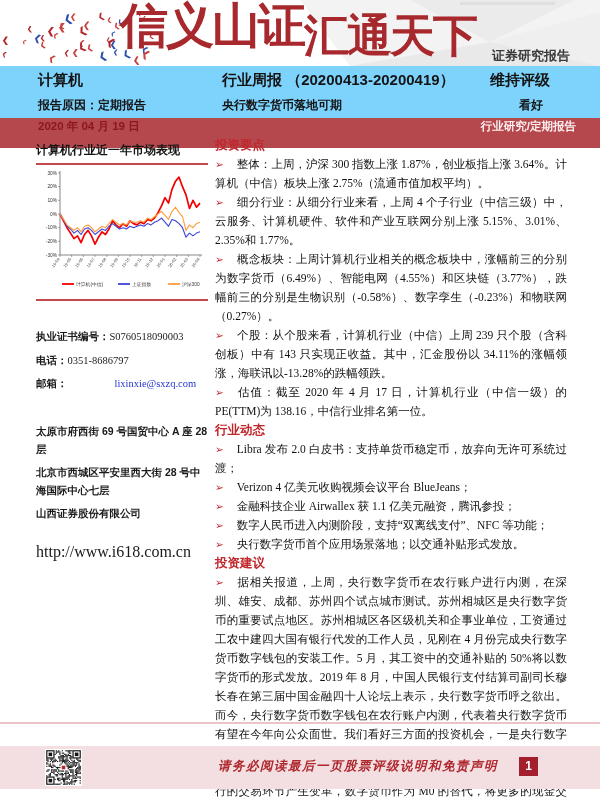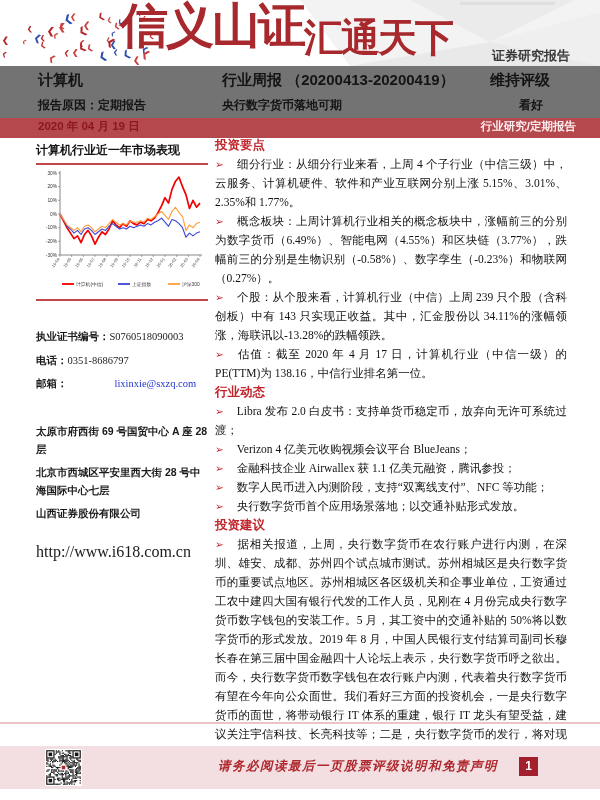--- a/index.html
+++ b/index.html
@@ -6,34 +6,34 @@
   .page{position:relative;width:600px;height:800px;background:#ffffff;overflow:hidden;
         font-family:"Liberation Sans", sans-serif;}
   
   .banner{position:absolute;left:0;top:0;width:600px;height:66px;}
   .facets{position:absolute;right:0;top:0;}
   .birds{position:absolute;left:0;top:0;width:175px;height:64px;}
   .birds span{position:absolute;font-weight:bold;line-height:1;}
   .slogan{position:absolute;left:120px;top:-6px;color:#a8292d;white-space:nowrap;
           font-family:"Liberation Serif", serif;font-weight:bold;}
   .slogan .s1{font-size:48px;letter-spacing:-2px;}
-  .slogan .s2{font-size:39px;letter-spacing:-2px;display:inline-block;transform:translateY(9px);text-align:right;}
+  .slogan .s2{font-size:45px;letter-spacing:-2px;display:inline-block;transform:translateY(9px);text-align:right;}
   .report-type{position:absolute;right:30px;top:47px;font-size:13px;font-weight:bold;color:#3a3a3a;}
   .topsmudge{position:absolute;right:45px;top:2px;width:95px;height:3px;background:#d8d8d8;opacity:.65;}
   
-  .title-band{position:absolute;left:0;top:66px;width:600px;height:52px;background:#737373;}
+  .title-band{position:absolute;left:0;top:66px;width:600px;height:52px;background:#7dd3fc;}
   .tb{position:absolute;white-space:nowrap;color:#141414;}
   .tb-industry{left:38px;top:5px;font-size:15px;font-weight:bold;}
   .tb-title{left:222px;top:5px;font-size:15px;font-weight:bold;}
   .tb-rating-label{left:490px;top:5px;font-size:15px;font-weight:bold;}
   .tb-reason{left:38px;top:31px;font-size:12px;font-weight:bold;}
   .tb-subtitle{left:222px;top:31px;font-size:12px;font-weight:bold;}
   .tb-rating{right:57px;top:31px;font-size:12px;font-weight:bold;}
   
-  .date-band{position:absolute;left:0;top:118px;width:600px;height:20px;background:#b4484d;}
+  .date-band{position:absolute;left:0;top:118px;width:600px;height:30px;background:#b4484d;}
   .db-date{position:absolute;left:38px;top:1px;font-size:11.5px;font-weight:bold;color:#8c1722;}
   .db-cat{position:absolute;right:24px;top:1px;font-size:11.5px;font-weight:bold;color:#ffeef0;}
   
   .leftcol{position:absolute;left:36px;top:142px;width:172px;}
   .chart-title{font-size:12px;font-weight:bold;color:#141414;margin:0 0 4px 0;}
   .redline{height:2px;background:#c4474c;}
   .chart-wrap{margin:2px 0 0 0;}
   .analyst{margin-top:24px;font-size:10.5px;line-height:22.5px;color:#1a1a1a;}
   .analyst .lab{font-weight:bold;}
   .analyst .val{font-family:"Liberation Serif", serif;}
@@ -201,20 +201,21 @@
         <div>太原市府西街 69 号国贸中心 A 座 28 层</div>
         <div>北京市西城区平安里西大街 28 号中海国际中心七层</div>
         <div>山西证券股份有限公司</div>
       </div>
 
     <div class="website"><a href="#">http://www.i618.com.cn</a></div>
   </aside>
 
   <section class="rightcol">
       <h3 class="sec-heading">投资要点</h3>
+      <p class="bullet"><span class="arrow">➢</span><span>整体：上周，沪深 300 指数上涨 1.87%，创业板指上涨 3.64%。计算机（中信）板块上涨 2.75%（流通市值加权平均）。</span></p>
       <p class="bullet"><span class="arrow">➢</span><span>细分行业：从细分行业来看，上周 4 个子行业（中信三级）中，云服务、计算机硬件、软件和产业互联网分别上涨 5.15%、3.01%、2.35%和 1.77%。</span></p>
       <p class="bullet"><span class="arrow">➢</span><span>概念板块：上周计算机行业相关的概念板块中，涨幅前三的分别为数字货币（6.49%）、智能电网（4.55%）和区块链（3.77%），跌幅前三的分别是生物识别（-0.58%）、数字孪生（-0.23%）和物联网（0.27%）。</span></p>
       <p class="bullet"><span class="arrow">➢</span><span>个股：从个股来看，计算机行业（中信）上周 239 只个股（含科创板）中有 143 只实现正收益。其中，汇金股份以 34.11%的涨幅领涨，海联讯以-13.28%的跌幅领跌。</span></p>
       <p class="bullet"><span class="arrow">➢</span><span>估值：截至 2020 年 4 月 17 日，计算机行业（中信一级）的 PE(TTM)为 138.16，中信行业排名第一位。</span></p>
       <h3 class="sec-heading">行业动态</h3>
       <p class="bullet"><span class="arrow">➢</span><span>Libra 发布 2.0 白皮书：支持单货币稳定币，放弃向无许可系统过渡；</span></p>
       <p class="bullet"><span class="arrow">➢</span><span>Verizon 4 亿美元收购视频会议平台 BlueJeans；</span></p>
       <p class="bullet"><span class="arrow">➢</span><span>金融科技企业 Airwallex 获 1.1 亿美元融资，腾讯参投；</span></p>
       <p class="bullet"><span class="arrow">➢</span><span>数字人民币进入内测阶段，支持“双离线支付”、NFC 等功能；</span></p>
       <p class="bullet"><span class="arrow">➢</span><span>央行数字货币首个应用场景落地；以交通补贴形式发放。</span></p>

